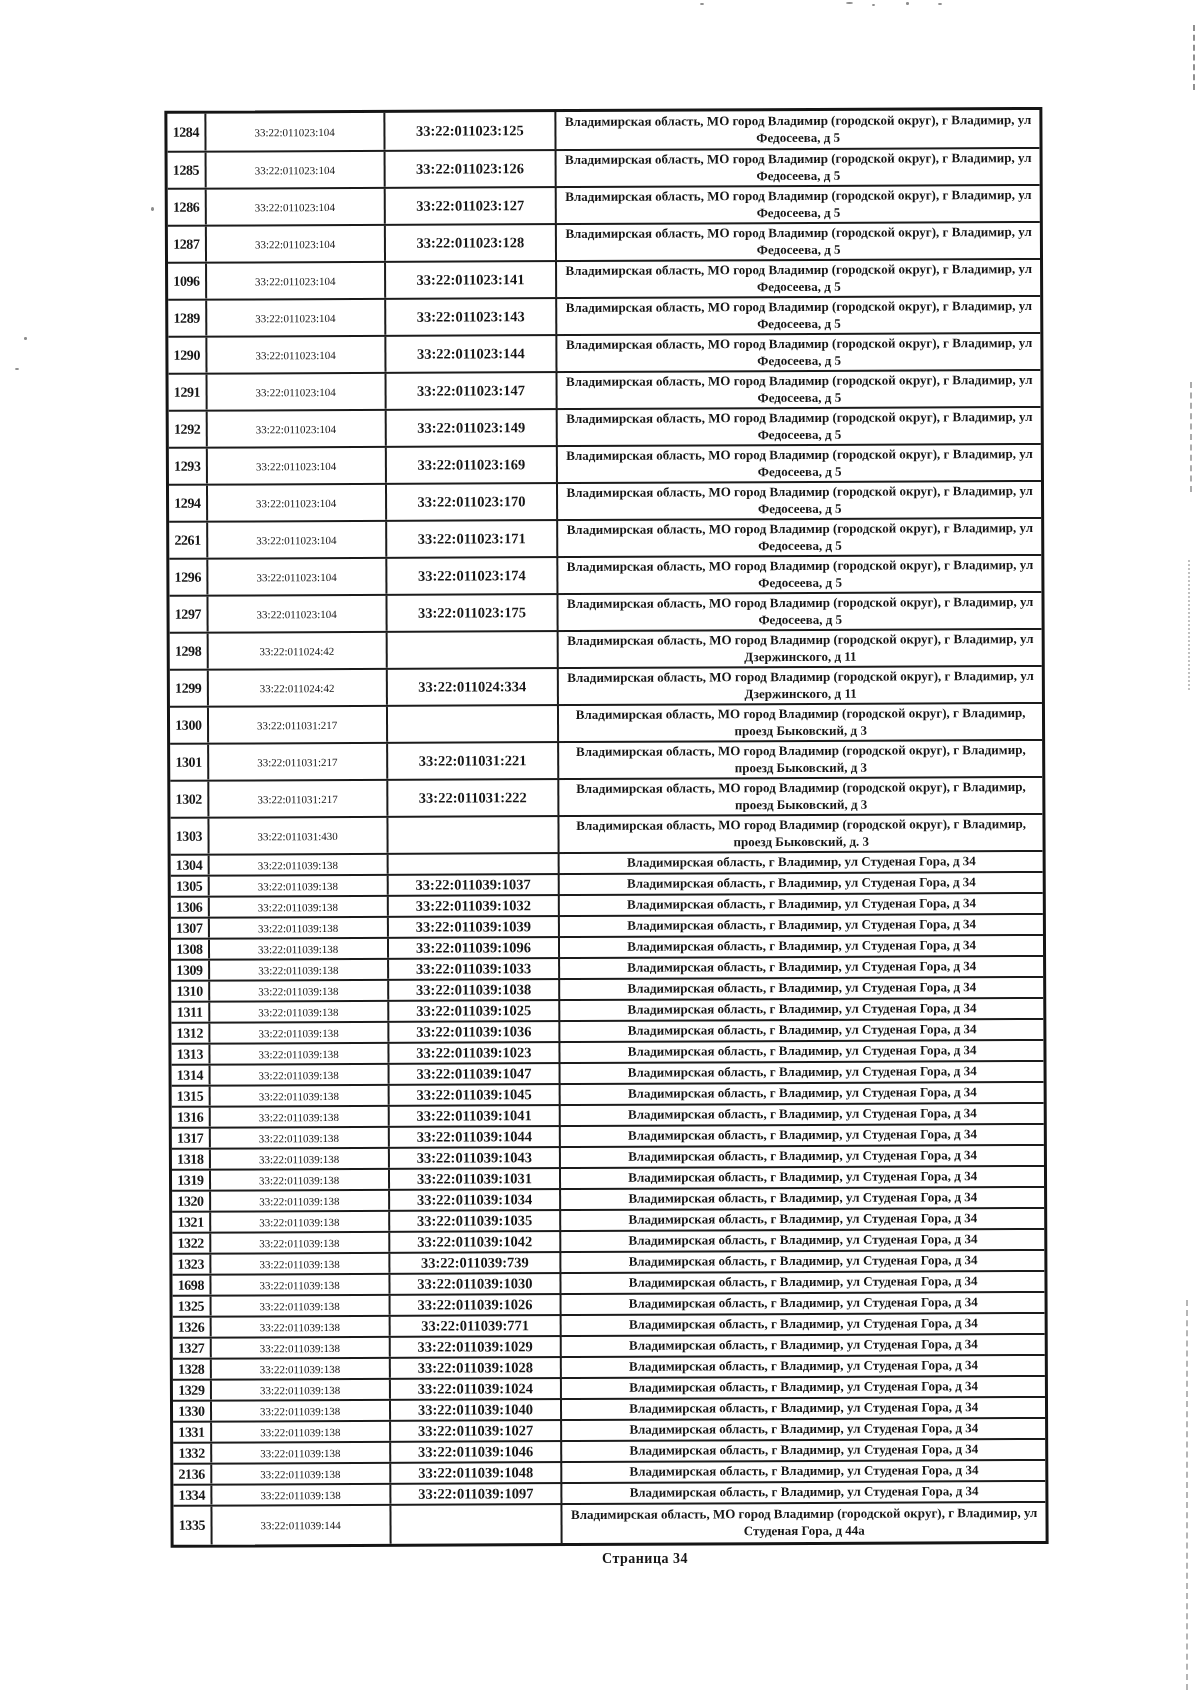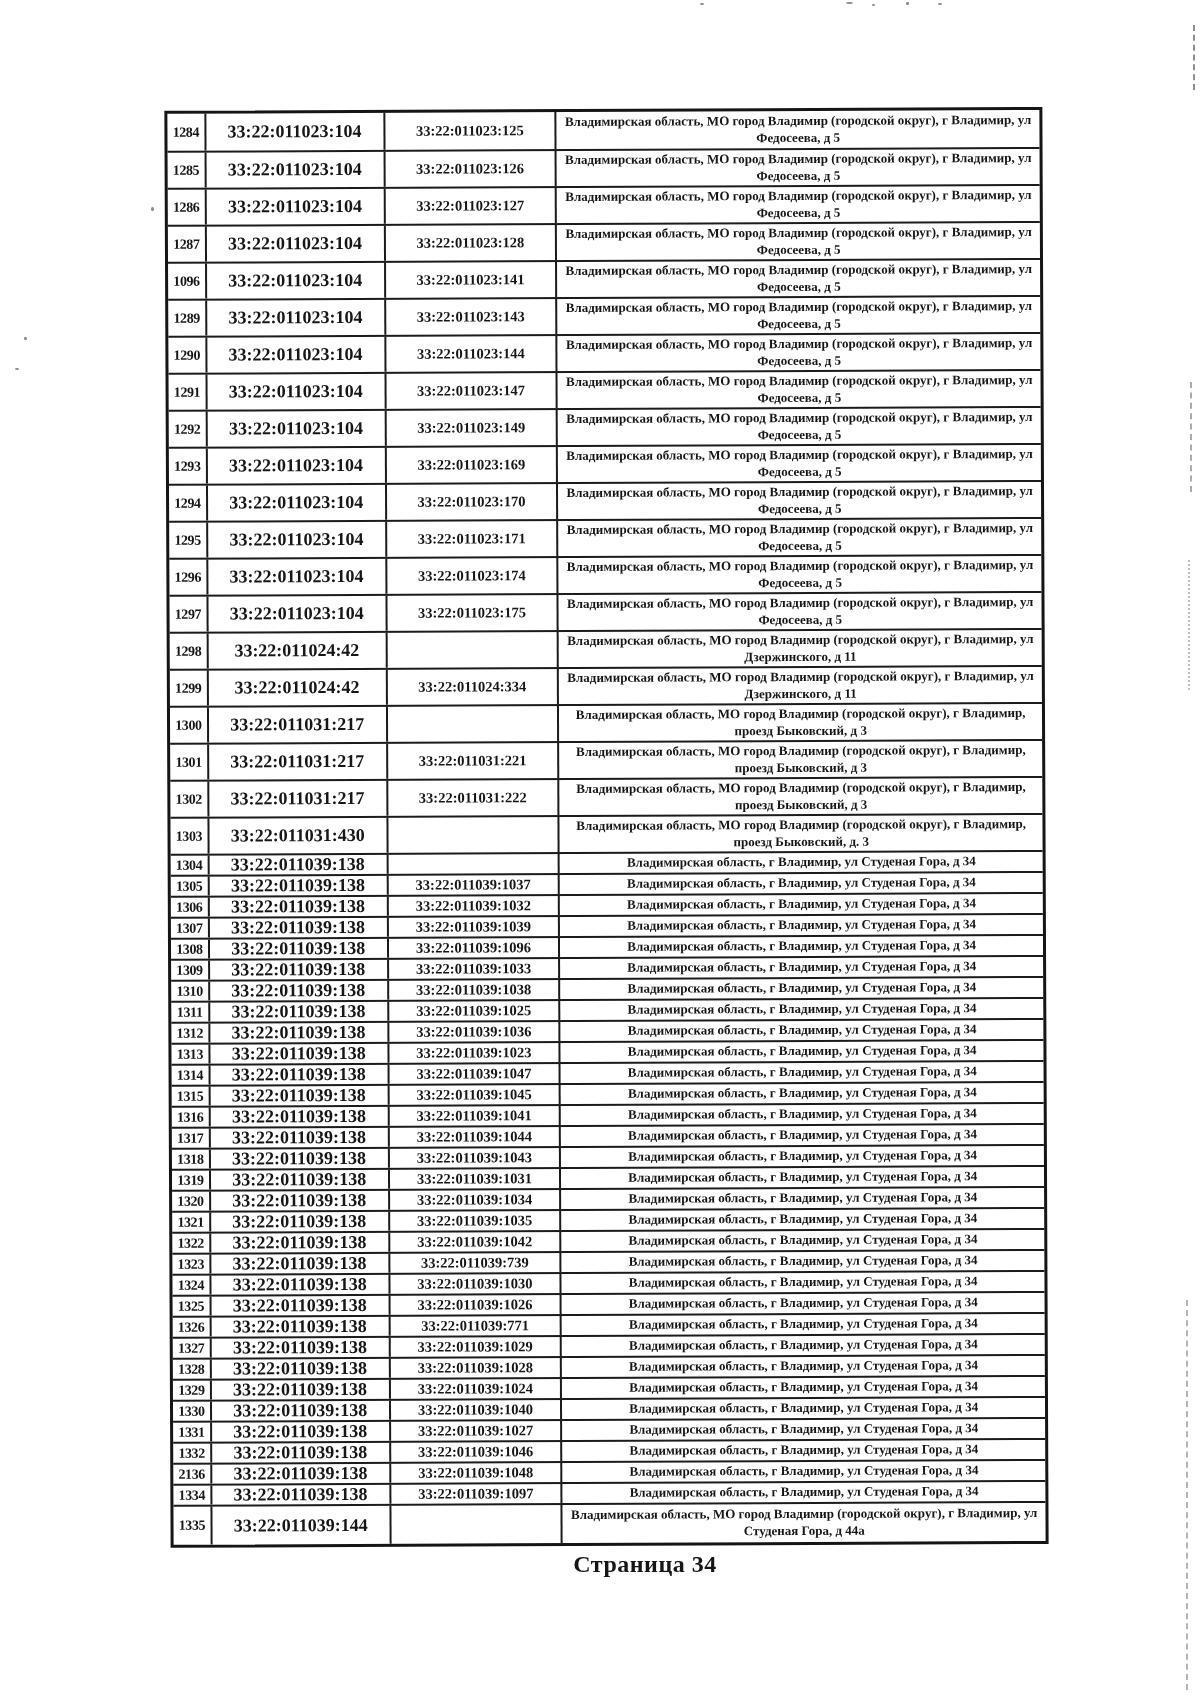--- a/index.html
+++ b/index.html
@@ -33,27 +33,27 @@
   .row.last   { height: 40px; }
   .cell {
     box-sizing: border-box;
     border-left: 2px solid #1b1b1b;
     display: flex; align-items: center; justify-content: center;
     overflow: hidden;
     text-align: center;
   }
   .cell:first-child { border-left: none; }
   .c1 { width: 37px;  font-size: 14px;   font-weight: bold; letter-spacing: -0.4px; }
-  .c2 { width: 180px; font-size: 18px; font-weight: bold; }
+  .c2 { width: 180px; font-size: 11px; font-weight: normal; }
   .c3 { width: 173px; font-size: 14.5px; font-weight: bold; font-family: Liberation Serif, serif; }
   .c4 { width: 488px; font-size: 13px;   font-weight: bold; white-space: pre-line; line-height: 1.3; }
   .footer {
     position: absolute; left: 170px; top: 1551px; width: 878px;
     text-align: center;
-    font-size: 24px; font-weight: bold;
+    font-size: 14px; font-weight: bold;
   }
   .footer span { display: inline-block; transform: translateX(36px); letter-spacing: 0.5px; }
   
   .scanline { position: absolute; width: 0; border-left: 2px dashed #ababab; }
   #sl1 { left: 1193px; top: 25px;   height: 65px;  border-color: #8f8f8f; }
   #sl2 { left: 1190px; top: 382px;  height: 110px; }
   #sl3 { left: 1188px; top: 560px;  height: 130px; border-left-style: dotted; border-color: #c0c0c0; }
   #sl4 { left: 1186px; top: 1300px; height: 390px; border-color: #b5b5b5; }
   .speck { position: absolute; background: #8d8d8d; border-radius: 45%; }
   #sp1 { left: 700px; top: 3px;   width: 4px; height: 2px; }
@@ -143,21 +143,21 @@
 Федосеева, д 5</div>
   </div>
         <div class="row tall">
     <div class="cell c1">1294</div>
     <div class="cell c2">33:22:011023:104</div>
     <div class="cell c3">33:22:011023:170</div>
     <div class="cell c4">Владимирская область, МО город Владимир (городской округ), г Владимир, ул
 Федосеева, д 5</div>
   </div>
         <div class="row tall">
-    <div class="cell c1">1295</div>
+    <div class="cell c1">2261</div>
     <div class="cell c2">33:22:011023:104</div>
     <div class="cell c3">33:22:011023:171</div>
     <div class="cell c4">Владимирская область, МО город Владимир (городской округ), г Владимир, ул
 Федосеева, д 5</div>
   </div>
         <div class="row tall">
     <div class="cell c1">1296</div>
     <div class="cell c2">33:22:011023:104</div>
     <div class="cell c3">33:22:011023:174</div>
     <div class="cell c4">Владимирская область, МО город Владимир (городской округ), г Владимир, ул
@@ -326,21 +326,21 @@
     <div class="cell c3">33:22:011039:1042</div>
     <div class="cell c4">Владимирская область, г Владимир, ул Студеная Гора, д 34</div>
   </div>
         <div class="row single">
     <div class="cell c1">1323</div>
     <div class="cell c2">33:22:011039:138</div>
     <div class="cell c3">33:22:011039:739</div>
     <div class="cell c4">Владимирская область, г Владимир, ул Студеная Гора, д 34</div>
   </div>
         <div class="row single">
-    <div class="cell c1">1324</div>
+    <div class="cell c1">1698</div>
     <div class="cell c2">33:22:011039:138</div>
     <div class="cell c3">33:22:011039:1030</div>
     <div class="cell c4">Владимирская область, г Владимир, ул Студеная Гора, д 34</div>
   </div>
         <div class="row single">
     <div class="cell c1">1325</div>
     <div class="cell c2">33:22:011039:138</div>
     <div class="cell c3">33:22:011039:1026</div>
     <div class="cell c4">Владимирская область, г Владимир, ул Студеная Гора, д 34</div>
   </div>

